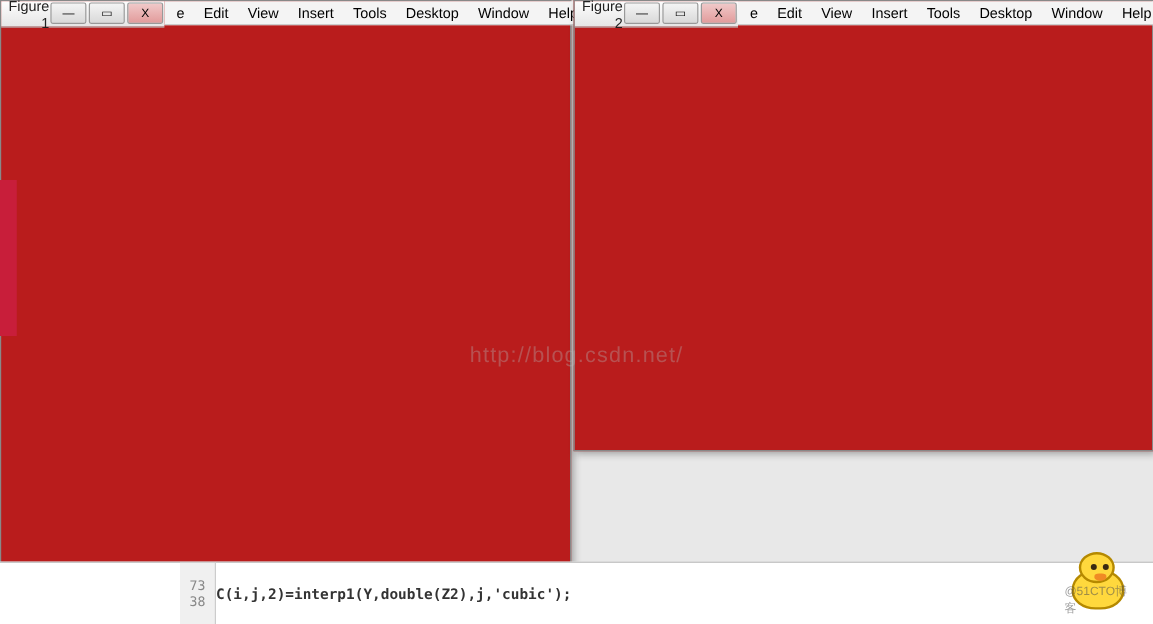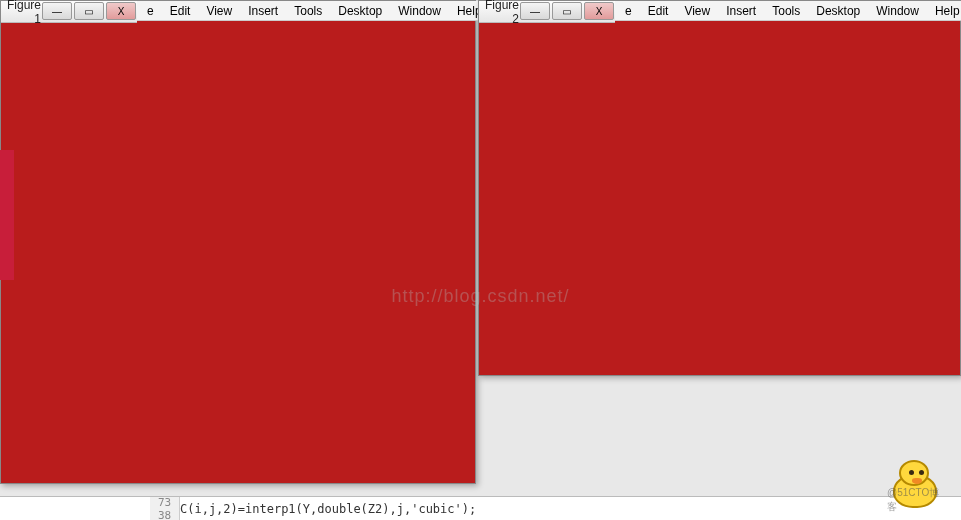--- a/index.html
+++ b/index.html
@@ -37,22 +37,22 @@
     .tree { position:absolute; }
     .trunk { position:absolute; left:50%; bottom:0; width:6px; height:40px; background:#3b2a18; transform:translateX(-50%); }
     .foliage { position:absolute; left:50%; bottom:26px; width:70px; height:70px; background:radial-gradient(circle at 40% 40%,#3d6018,#22400c); border-radius:50%; transform:translateX(-50%); box-shadow:inset -8px -8px 14px rgba(0,0,0,.3); }
     .lamp { position:absolute; bottom:38%; width:4px; height:60px; background:#222; }
     .lamp::before { content:""; position:absolute; top:-8px; left:-6px; width:16px; height:8px; background:#222; border-radius:3px; }
     .dark-bottom { position:absolute; left:30%; bottom:0; width:40%; height:10%; background:#0c0c0c; border-radius:50% 50% 0 0; }
     .fig2 .figure-img .scene { position:absolute; inset:0; }
     .fig2 .dark-bottom { left:0; width:100%; height:8%; border-radius:0; background:linear-gradient(#1a1a1a,#000); }
     .watermark { position:absolute; left:50%; top:52%; transform:translate(-50%,-50%); color:rgba(180,180,180,.35); font-size:18px; letter-spacing:1px; font-family:Arial; pointer-events:none; white-space:nowrap;margin-top:26px; }
     
-    .code-strip { position:absolute; left:0; bottom:0; width:961px; height:24px; background:#fff; border-top:1px solid #bbb; font-family:Consolas,monospace; font-size:12px; display:flex; flex-direction:column; justify-content:center; padding-left:180px; color:#333; }
-    .code-line { white-space:pre; }
+    .code-strip { position:absolute; left:0; bottom:0; width:961px; height:52px; background:#fff; border-top:1px solid #bbb; font-family:Consolas,monospace; font-size:12px; display:flex; flex-direction:column; justify-content:center; padding-left:180px; color:#333; }
+    .code-line { white-space:pre;font-weight:bold; }
     .gutter { position:absolute; left:150px; top:0; bottom:0; width:30px; background:#f0f0f0; border-right:1px solid #ccc; display:flex; flex-direction:column; justify-content:center; align-items:center; color:#888; font-family:Consolas,monospace; font-size:11px; }
     .red-strip { position:absolute; left:0; top:150px; width:14px; height:130px; background:#c81e3a; }
     
     .mascot { position:absolute; right:14px; bottom:8px; width:60px; height:56px; }
     .duck-body { position:absolute; left:6px; bottom:4px; width:44px; height:34px; background:#ffd83d; border:2px solid #b58900; border-radius:50% 50% 45% 45%; }
     .duck-head { position:absolute; left:12px; bottom:26px; width:30px; height:26px; background:#ffd83d; border:2px solid #b58900; border-radius:50%; }
     .duck-eye { position:absolute; left:8px; top:8px; width:5px; height:5px; background:#3a2a12; border-radius:50%; box-shadow:10px 0 0 #3a2a12; }
     .duck-beak { position:absolute; left:11px; top:16px; width:10px; height:6px; background:#f08a24; border-radius:40% 40% 50% 50%; }
     .mascot-label { position:absolute; right:-2px; bottom:-2px; font-size:10px; color:rgba(80,80,80,.55); }
   </style>

